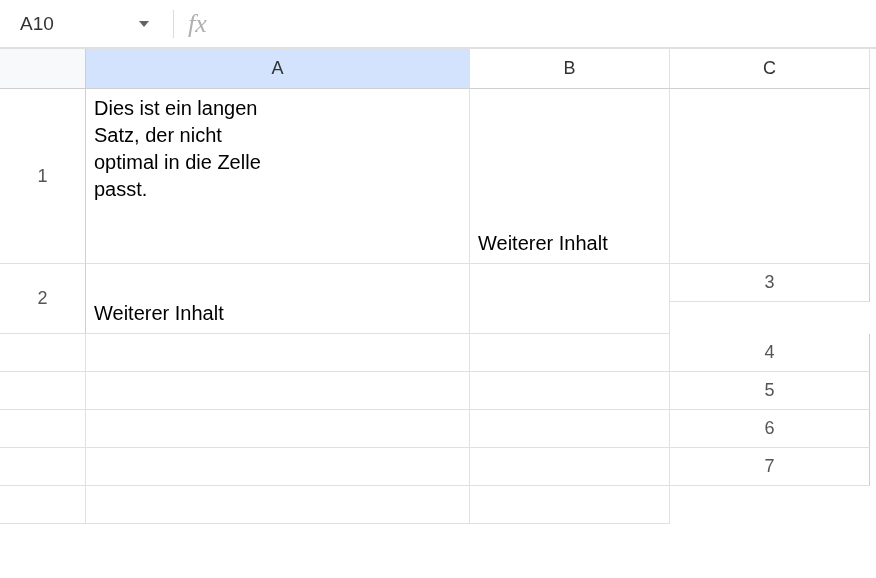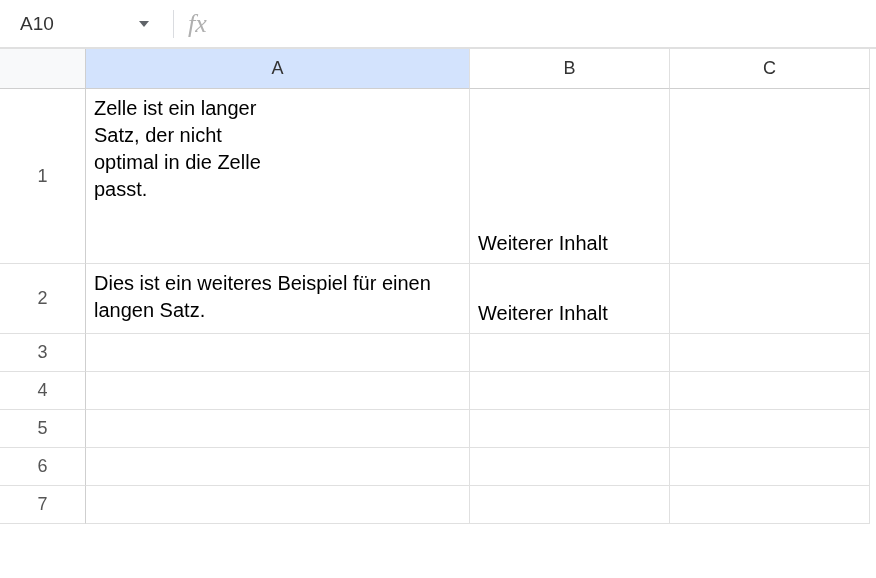--- a/index.html
+++ b/index.html
@@ -128,26 +128,25 @@
   <input class="formula-input" type="text" value="" style="">
 </div>
 
 <div class="grid" id="grid">
   <div class="corner"></div>
 <div class="col-header selected">A</div>
     <div class="col-header">B</div>
     <div class="col-header">C</div>
     <div class="row-header row-tall1">1</div>
     <div class="cell row-tall1 top-align">
-      <span class="wrapped">Zelle ist ein langer Satz, der nicht optimal in die Zelle passt.</span>
+      <span class="wrapped">Dies ist ein langen Satz, der nicht optimal in die Zelle passt.</span>
     </div>
     <div class="cell row-tall1">Weiterer Inhalt</div>
     <div class="cell row-tall1"></div>
     <div class="row-header row-tall2">2</div>
-    <div class="cell row-tall2 top-align">Dies ist ein weiteres Beispiel für einen langen Satz.</div>
     <div class="cell row-tall2">Weiterer Inhalt</div>
     <div class="cell row-tall2"></div>
     <div class="row-header row-std">3</div>
     <div class="cell row-std top-align"></div>
     <div class="cell row-std"></div>
     <div class="cell row-std"></div>
     <div class="row-header row-std">4</div>
     <div class="cell row-std top-align"></div>
     <div class="cell row-std"></div>
     <div class="cell row-std"></div>

